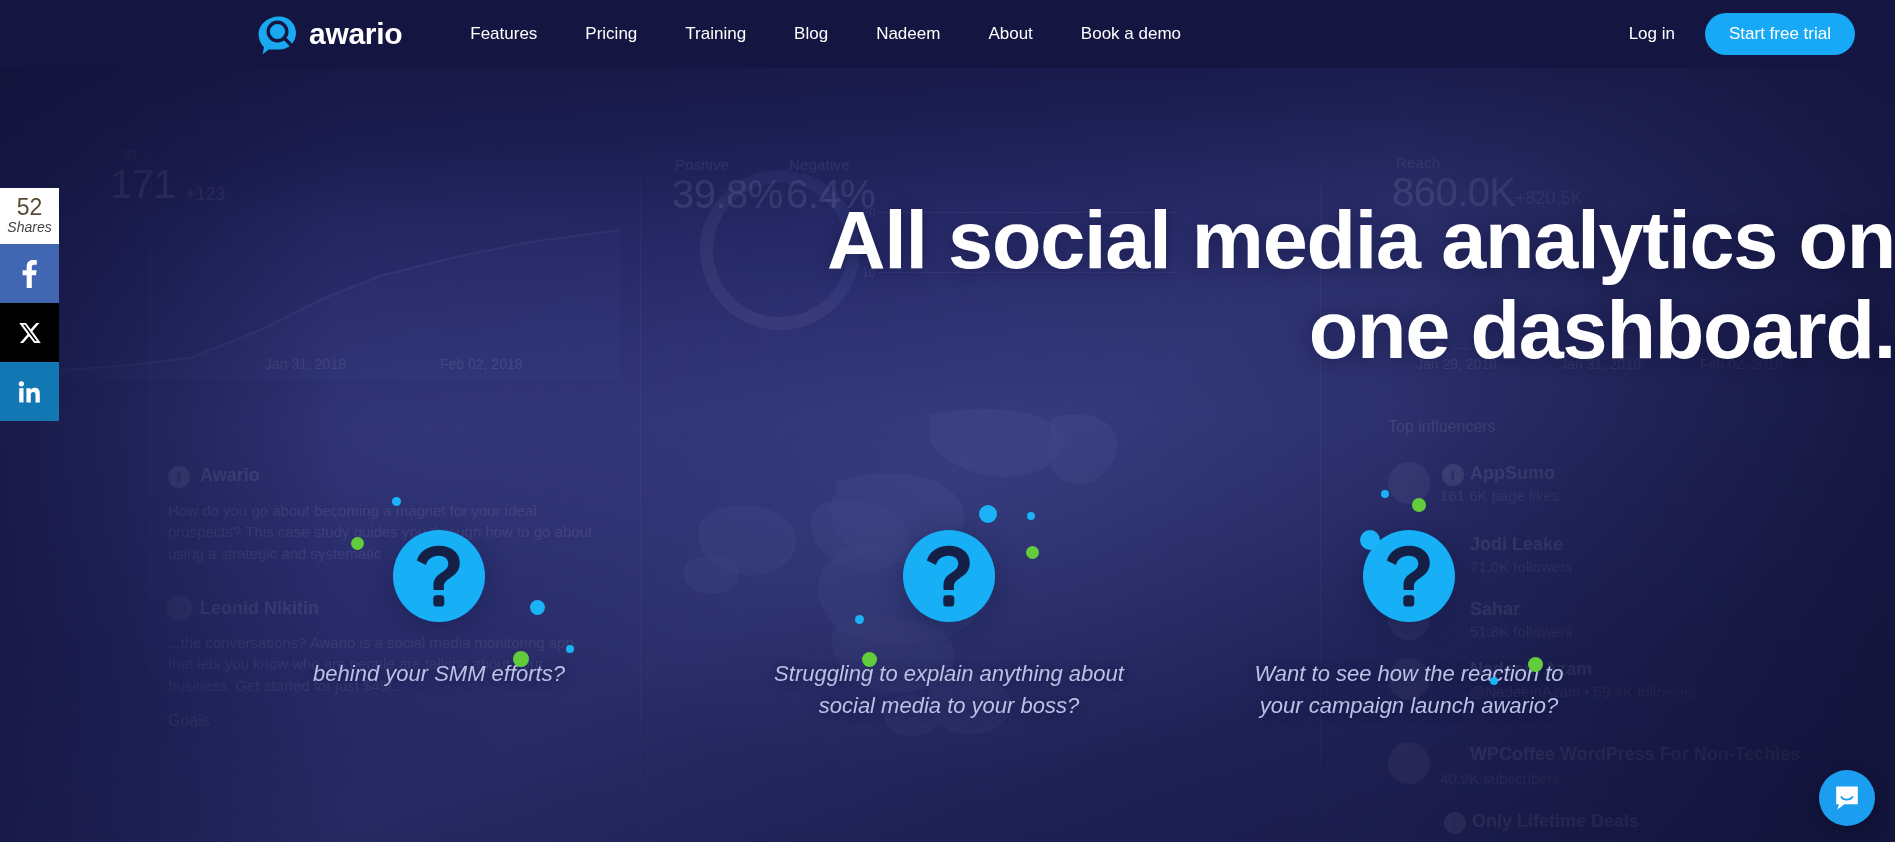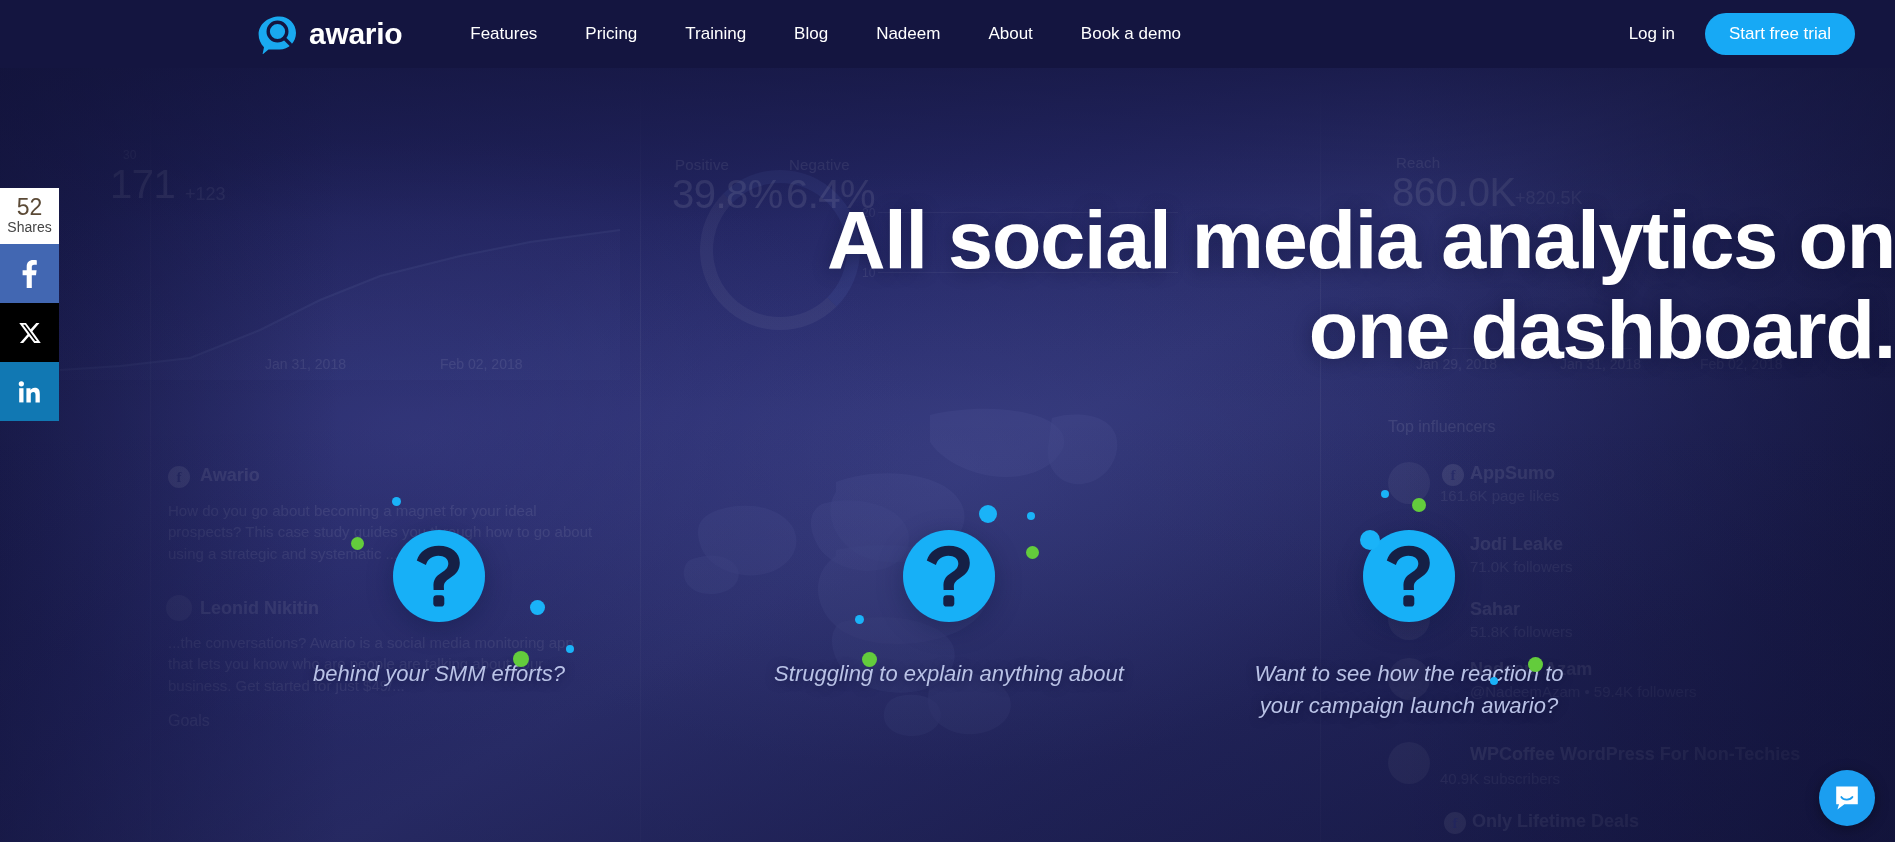--- a/index.html
+++ b/index.html
@@ -94,21 +94,21 @@
 
   
   .share-rail {
     position:absolute; left:0; top:188px; width:59px; z-index:45;
   }
   .share-count {
     background:#ffffff; width:59px; height:56px;
     display:flex; flex-direction:column; align-items:center; justify-content:center;
   }
   .share-count-num { color:#5b4a36; font-size:23px; line-height:1.0; }
-  .share-count-lbl { color:#444444; font-size:14px; line-height:1.25; }
+  .share-count-lbl { color:#444444; font-size:14px; line-height:1.25;font-style:italic; }
   .share-btn {
     width:59px; height:59px; display:flex; align-items:center; justify-content:center;
     cursor:pointer;
   }
   .share-fb { background:#4267b2; }
   .share-tw { background:#000000; }
   .share-li { background:#1178b3; }
 
   
   .hero-title {
@@ -353,20 +353,21 @@
           <path d="M22.8 0.8 C12.0 0.8 3.6 6.6 0.8 15.4 L9.9 19.9 C11.6 14.2 16.2 10.7 22.3 10.7
                    C28.3 10.7 32.3 13.8 32.3 18.4 C32.3 22.1 30.2 24.6 25.0 28.0
                    C19.2 31.8 17.2 35.2 17.5 42.2 L17.6 45.1 H28.0 L27.9 42.7
                    C27.7 38.3 29.0 36.4 34.1 33.0 C40.9 28.6 43.8 24.4 43.8 17.8
                    C43.8 7.6 35.4 0.8 22.8 0.8 Z" fill="#152046"></path>
           <rect x="17.3" y="50.2" width="11.0" height="11.4" rx="3.4" fill="#152046"></rect>
         </svg>
       </div>
       <div class="card-text">
         <span>Struggling to explain anything about</span>
+        <span>social media to your boss?</span>
       </div>
     </div>
 
     <div class="card card-c3">
       <div class="qmark">
         <svg width="46" height="62" viewBox="0 0 46 62">
           <path d="M22.8 0.8 C12.0 0.8 3.6 6.6 0.8 15.4 L9.9 19.9 C11.6 14.2 16.2 10.7 22.3 10.7
                    C28.3 10.7 32.3 13.8 32.3 18.4 C32.3 22.1 30.2 24.6 25.0 28.0
                    C19.2 31.8 17.2 35.2 17.5 42.2 L17.6 45.1 H28.0 L27.9 42.7
                    C27.7 38.3 29.0 36.4 34.1 33.0 C40.9 28.6 43.8 24.4 43.8 17.8

